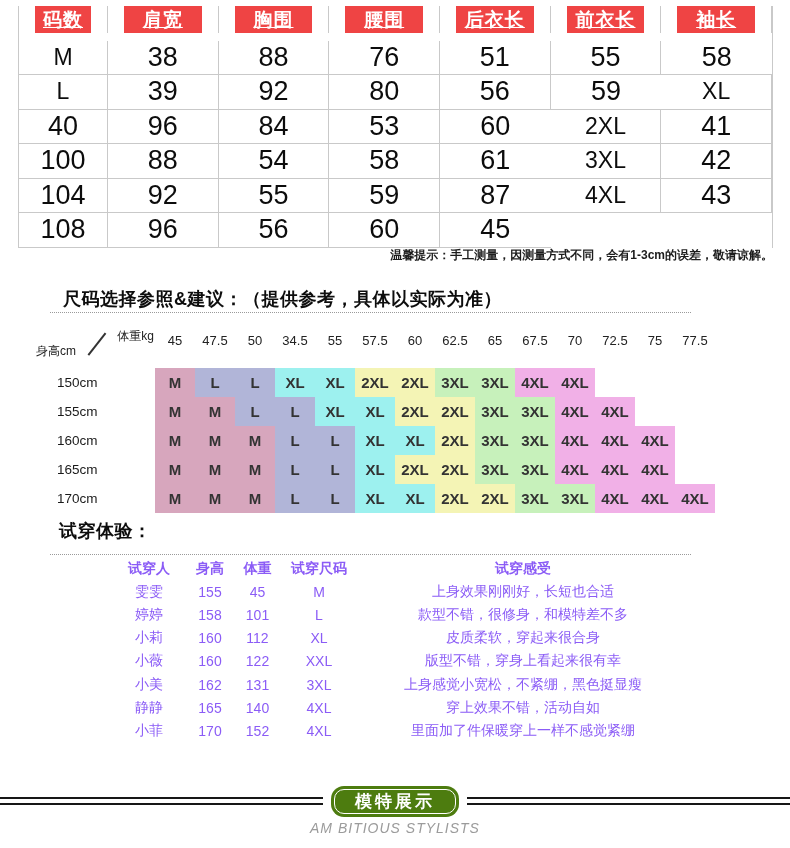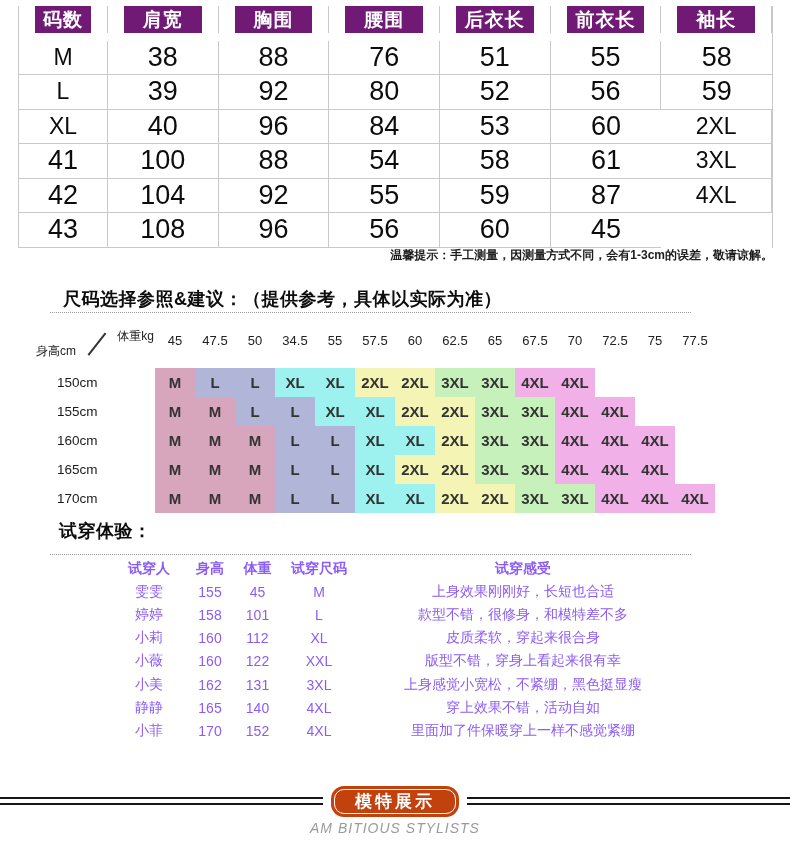--- a/index.html
+++ b/index.html
@@ -24,23 +24,23 @@
     border-right: 1px solid #c9c9c9;
   }
   .st-hcell {
     height: 27px;
     border-right: 1px solid #c9c9c9;
     display: flex; align-items: stretch;
   }
   .st-hcell:last-child { border-right: none; }
   .st-pill {
     flex: 1; margin: 0 16px;
-    background: #701a75; color: #fff;
-    display: flex; align-items: center; justify-content: center;
-    font-size: 19px; font-weight: 700; letter-spacing: 1px;
+    background: #ef4444; color: #fff;
+    display: flex; align-items: center; justify-content: center;
+    font-size: 19px; font-weight: 700; letter-spacing: 1px; text-decoration: underline;
   }
   .st-cell {
     border-right: 1px solid #c9c9c9;
     border-bottom: 1px solid #c9c9c9;
     display: flex; align-items: center; justify-content: center;
     font-size: 27px; color: #0c0c0c;
   }
   .st-cell.col-last { border-right: none; }
   .st-cell.size-col { font-size: 23px; }
 
@@ -122,21 +122,21 @@
     display: flex; align-items: center;
   }
   .banner-line {
     flex: 1; height: 8px;
     border-top: 2px solid #161616;
     border-bottom: 2px solid #161616;
   }
   .model-badge {
     width: 128px; height: 31px;
     margin: 0 8px;
-    background: #c2410c;
+    background: #4d7c0f;
     border-radius: 13px;
     outline: 1px solid #fff; outline-offset: -4px;
     display: flex; align-items: center; justify-content: center;
     color: #fff; font-size: 17px; font-weight: 700; letter-spacing: 3px;
   }
   .brand-text {
     position: absolute; left: 0; top: 820px; width: 790px;
     text-align: center;
     font-size: 14px; color: #9b9b9b; letter-spacing: 1px; font-style: italic;
   }
@@ -172,21 +172,20 @@
       <div class="st-cell">38</div>
       <div class="st-cell">88</div>
       <div class="st-cell">76</div>
       <div class="st-cell">51</div>
       <div class="st-cell">55</div>
       <div class="st-cell col-last">58</div>
       <div class="st-cell size-col">L</div>
       <div class="st-cell">39</div>
       <div class="st-cell">92</div>
       <div class="st-cell">80</div>
-      <div class="st-cell">52</div>
       <div class="st-cell">56</div>
       <div class="st-cell col-last">59</div>
       <div class="st-cell size-col">XL</div>
       <div class="st-cell">40</div>
       <div class="st-cell">96</div>
       <div class="st-cell">84</div>
       <div class="st-cell">53</div>
       <div class="st-cell col-last">60</div>
       <div class="st-cell size-col">2XL</div>
       <div class="st-cell">41</div>

